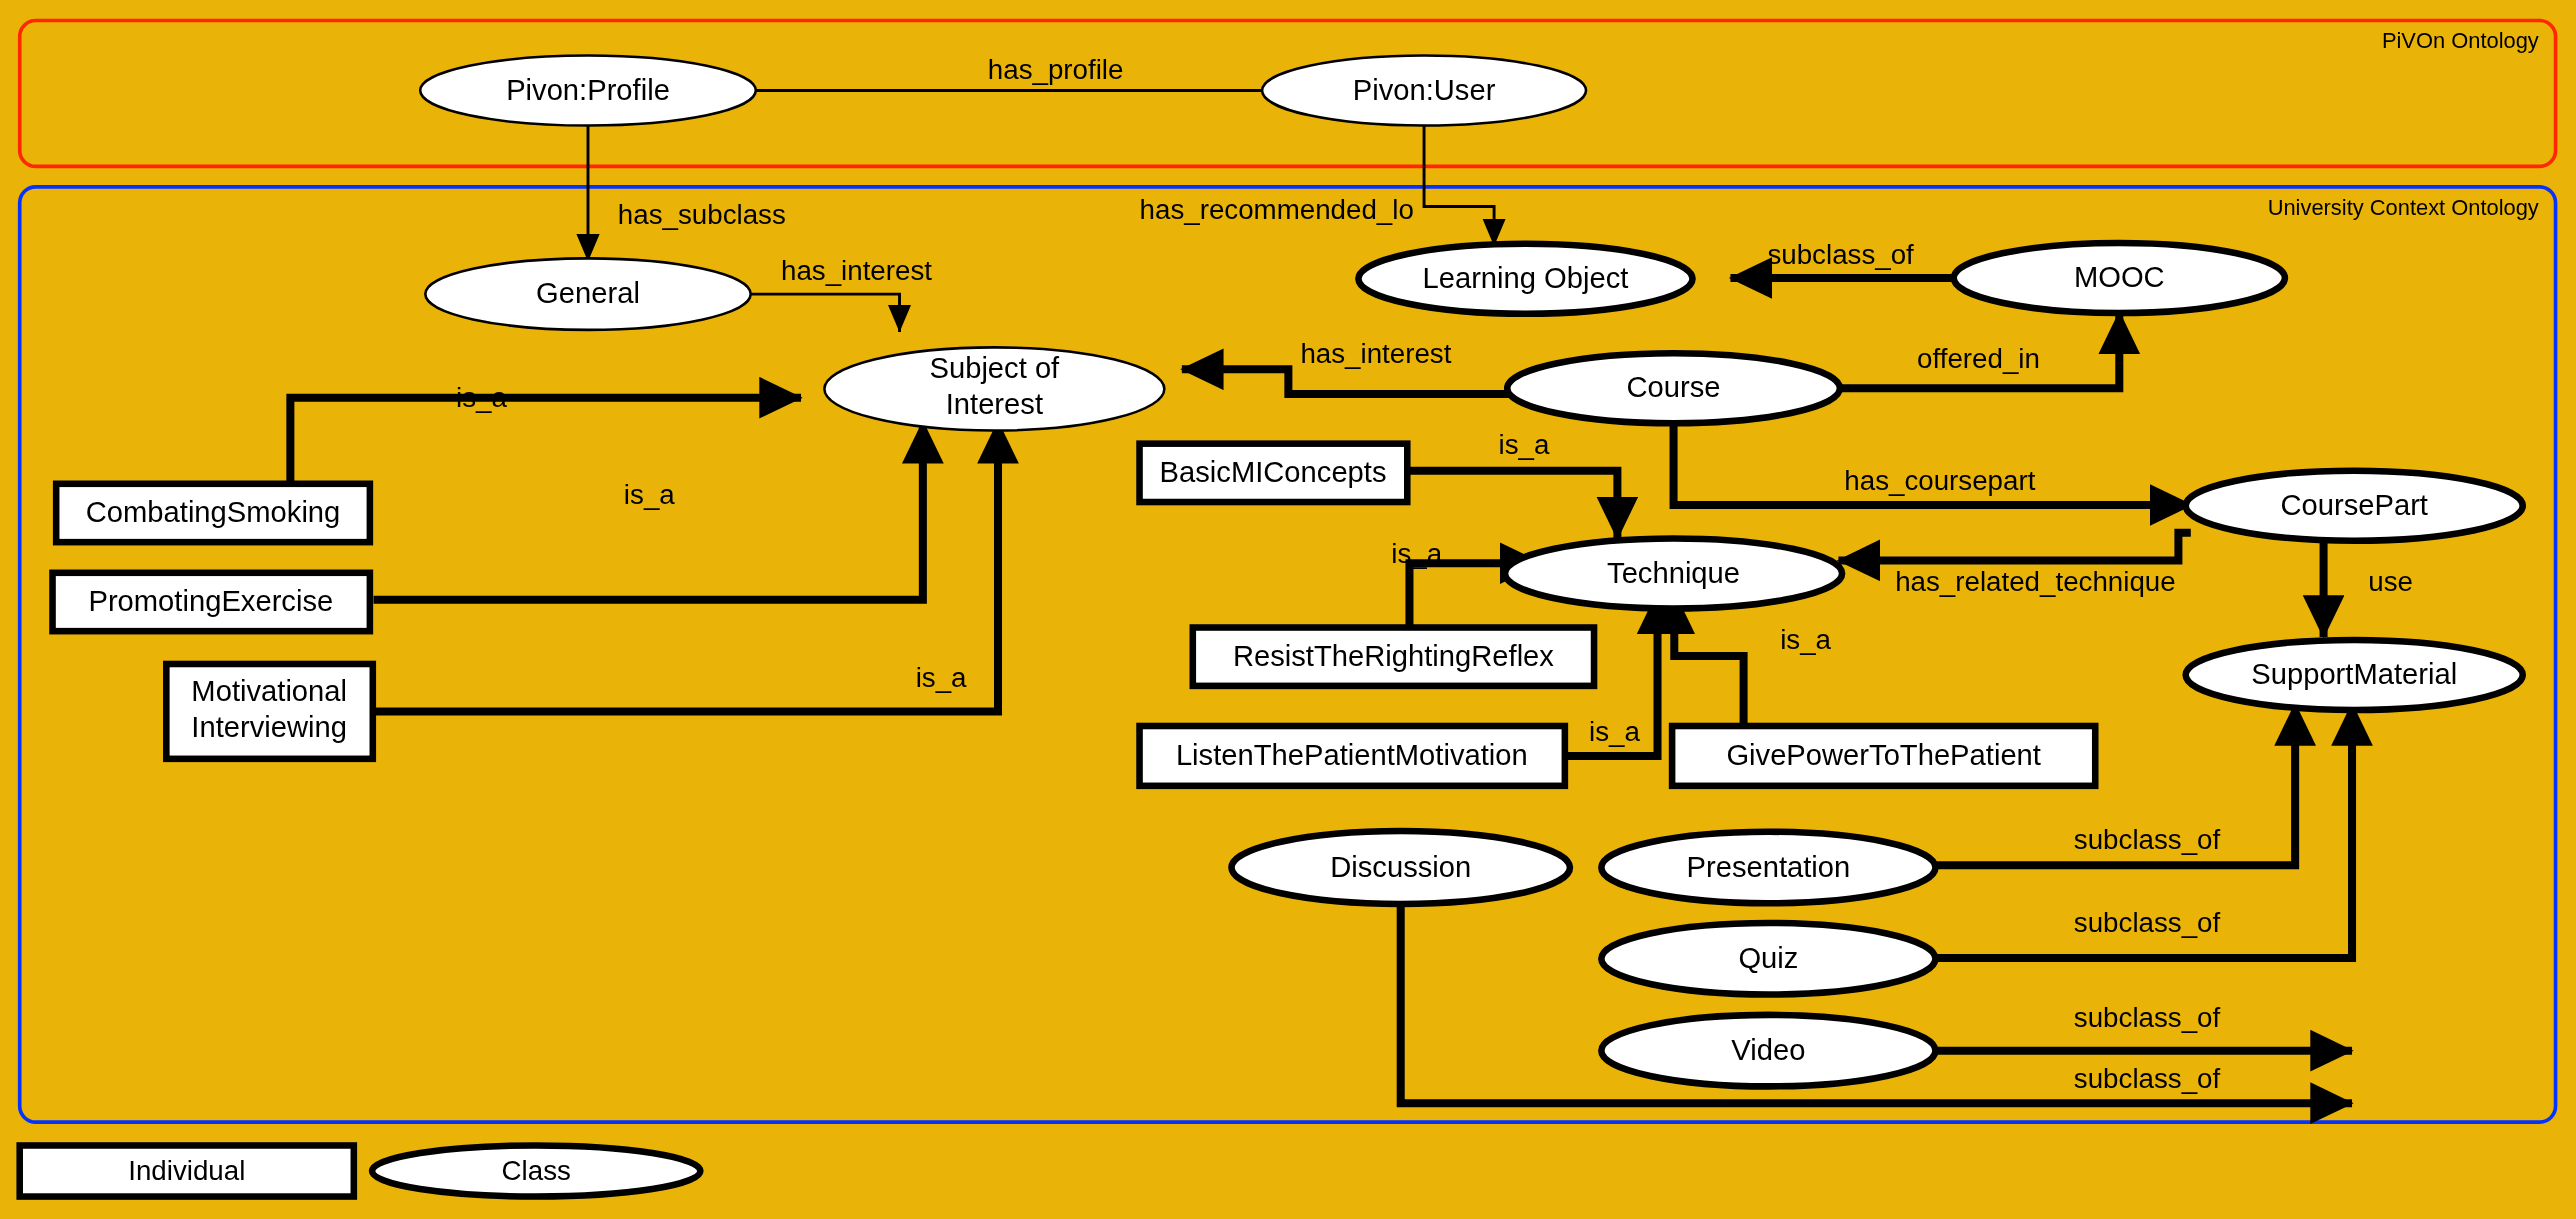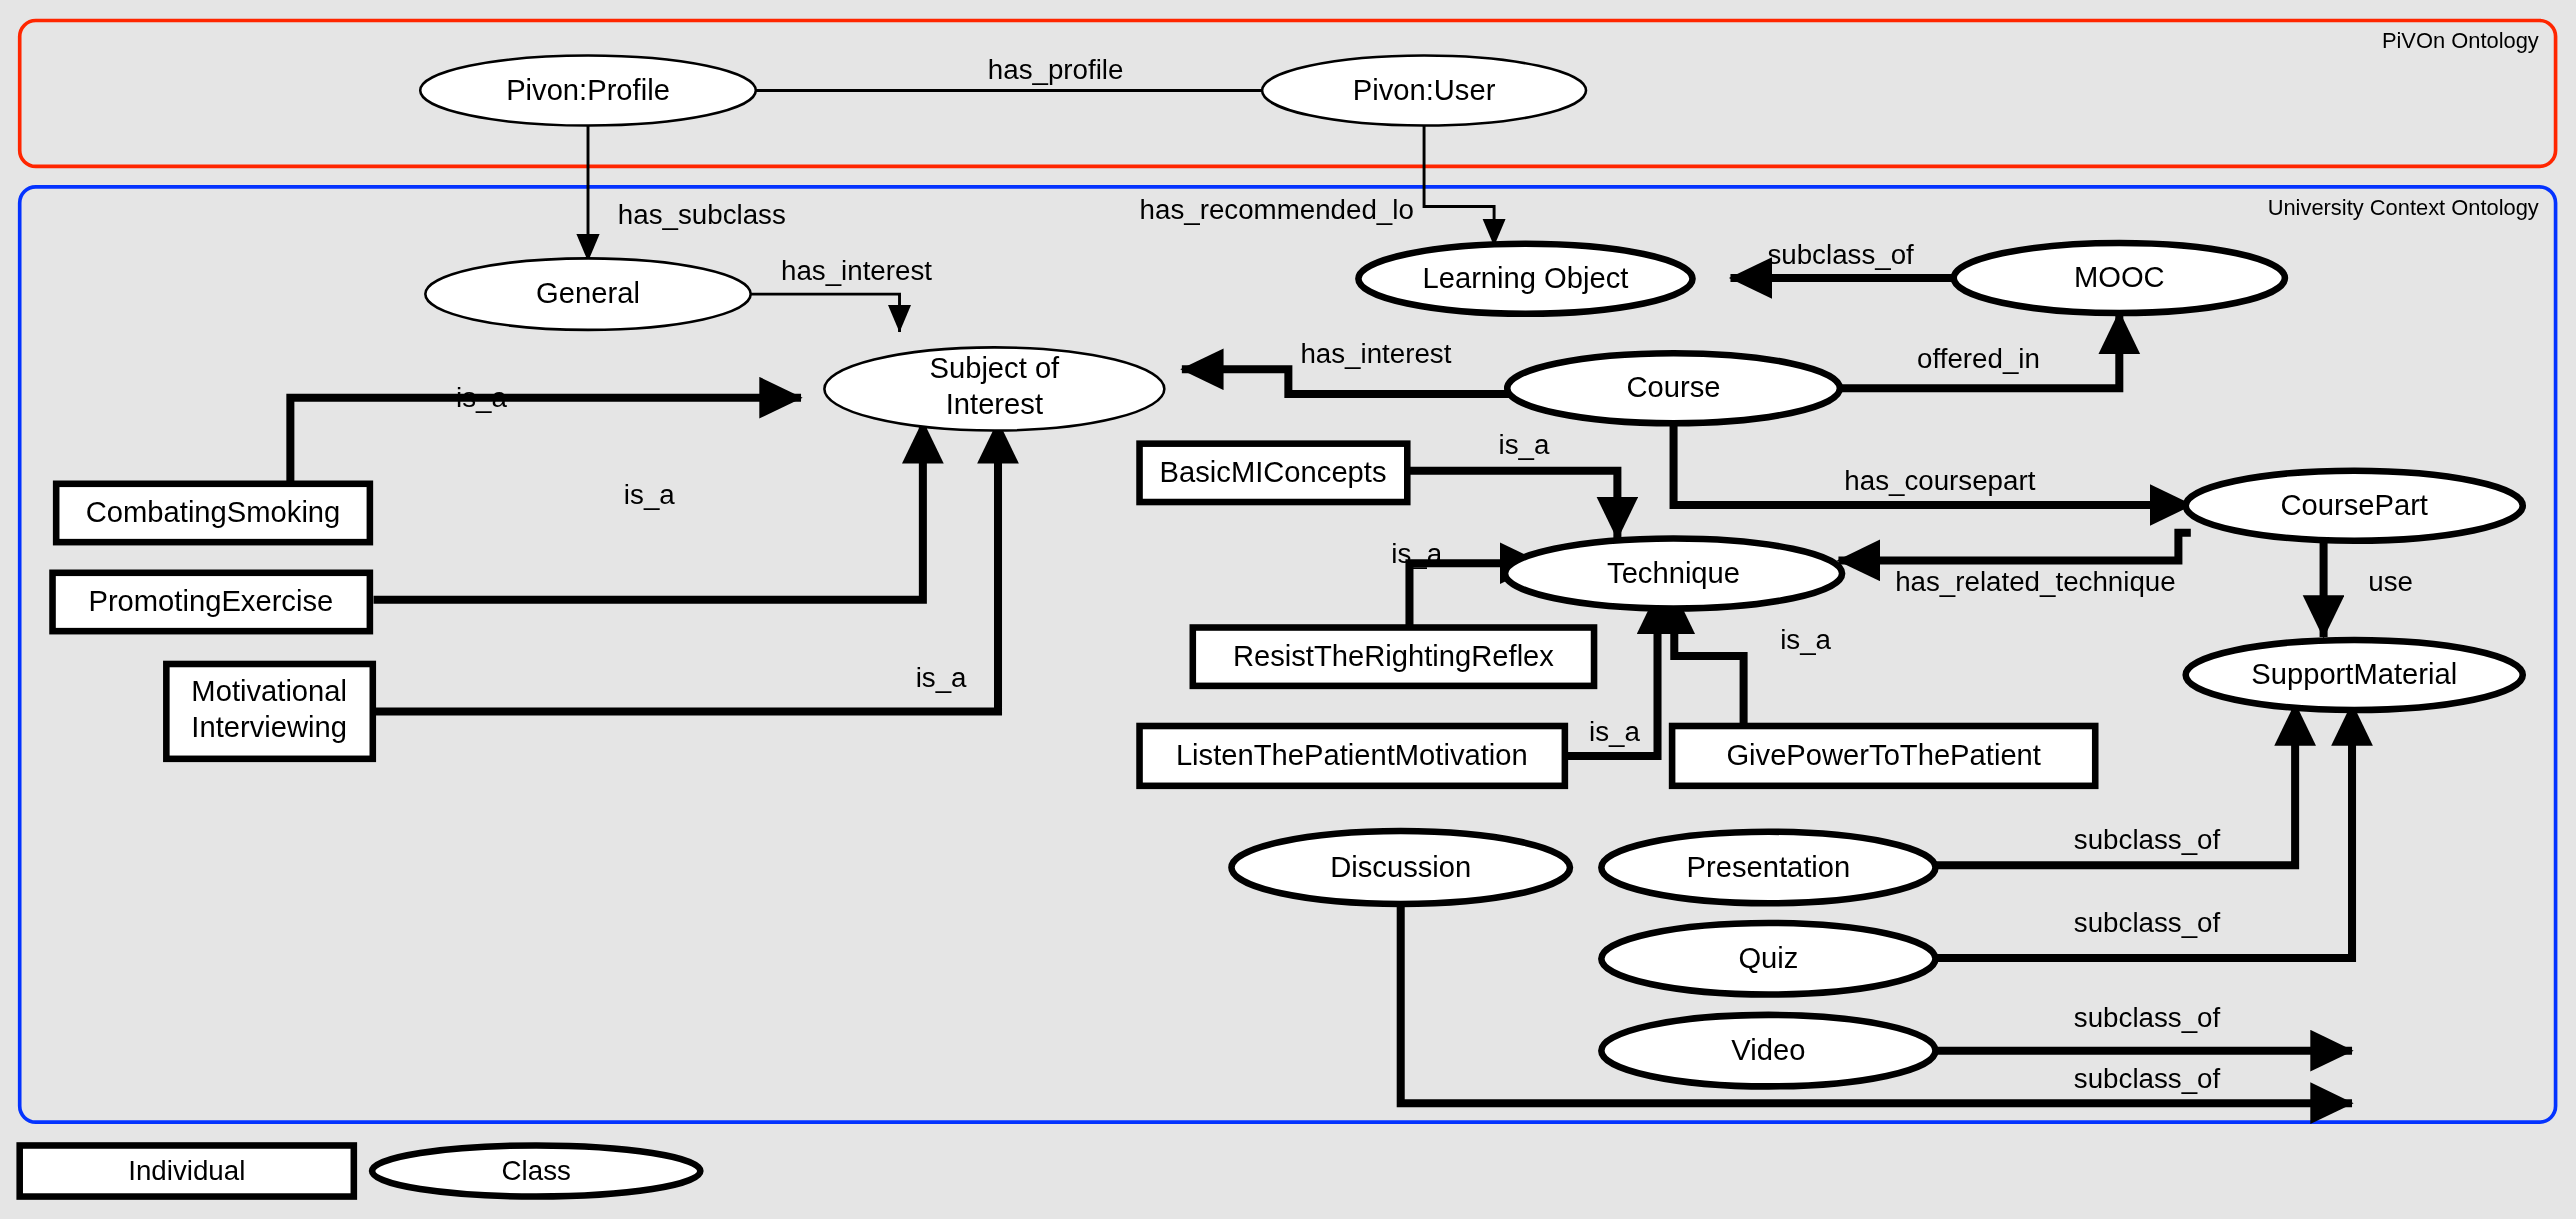--- a/index.html
+++ b/index.html
@@ -1,17 +1,17 @@
 <!DOCTYPE html>
 <html style="font-size:11.7px"><head>
 <meta charset="utf-8">
 <style>
   html,body{margin:0;padding:0;background:#ffffff;}
   body{font-family:"Liberation Sans", sans-serif;}
-  #stage{position:relative;width:2576px;height:1220px;background:#e5e5e5;overflow:hidden;}
+  #stage{position:relative;width:2576px;height:1220px;background:#eab308;overflow:hidden;}
   svg.diagram{position:absolute;left:0;top:0;width:2576px;height:1220px;}
   .ont-box{fill:none;stroke-width:5;}
   .node-ellipse{fill:#ffffff;stroke:#000000;}
   .node-rect{fill:#ffffff;stroke:#000000;}
   .thin{stroke-width:3.5;}
   .thick{stroke-width:9;}
   .edge{fill:none;stroke:#000;}
   .edge-thin{stroke-width:4;}
   .edge-thick{stroke-width:11;}
   text{font-family:"Liberation Sans", sans-serif;fill:#000;}

